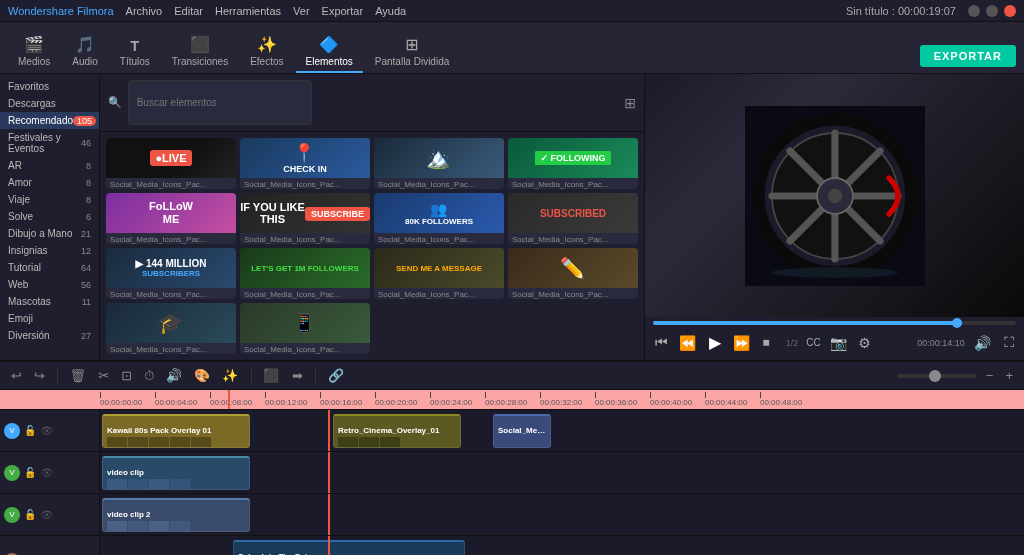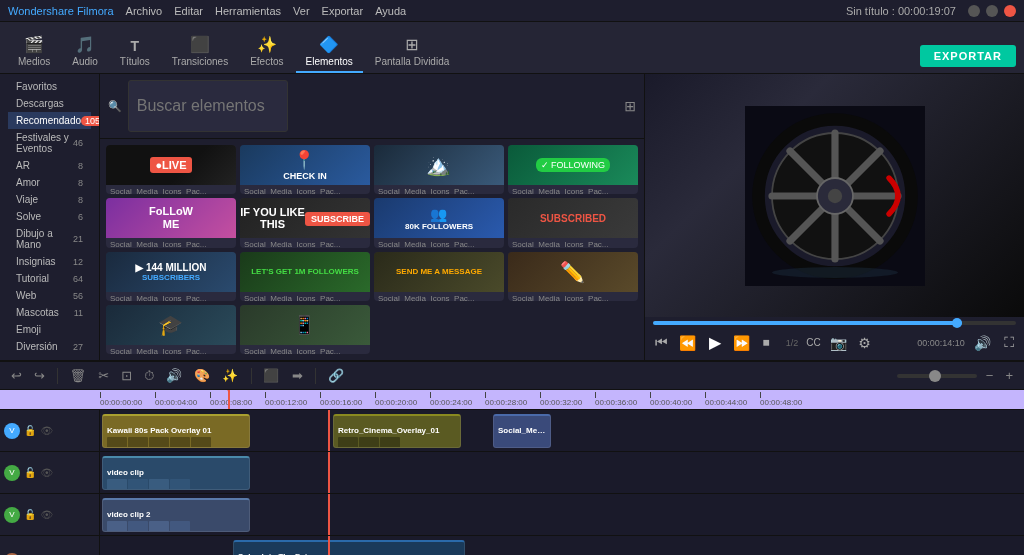--- a/index.html
+++ b/index.html
@@ -99,21 +99,21 @@
       display: flex;
       height: calc(555px - 22px - 52px - 195px);
     }
 
     
     #sidebar {
       width: 100px;
       background: #1e1e2e;
       border-right: 1px solid #111;
       overflow-y: auto;
-      padding: 4px 8px;
+      padding: 4px 0;
     }
     .sidebar-item {
       padding: 3px 8px;
       cursor: pointer;
       display: flex;
       justify-content: space-between;
       align-items: center;
       font-size: 10px;
       color: #bbb;
     }
@@ -143,22 +143,22 @@
       align-items: center;
       gap: 6px;
       border-bottom: 1px solid #111;
     }
     #elements-search input {
       background: #2a2a3e;
       border: 1px solid #333;
       color: #ccc;
       padding: 16px 8px;
       border-radius: 3px;
-      font-size: 16px;
-      width: 160px;
+      font-size: 10px;
+      width: 184px;
     }
     .grid-toggle {
       margin-left: auto;
       color: #888;
       cursor: pointer;
       font-size: 14px;
     }
     #elements-grid {
       display: grid;
       grid-template-columns: repeat(4, 1fr);
@@ -207,21 +207,21 @@
     .thumb-checkin { background: linear-gradient(135deg, #1a3a5e, #2a5a9e); }
     .thumb-checkin .ci-badge {
       display: flex; flex-direction: column; align-items: center;
     }
     .thumb-checkin .ci-icon { font-size: 18px; color: #e74; }
     .thumb-checkin .ci-text { color: #fff; font-size: 9px; font-weight: bold; }
     .thumb-follow { background: linear-gradient(135deg, #7b2fa0, #c44fa0); }
     .thumb-follow .f-text { color: #fff; font-size: 11px; font-weight: bold; text-align: center; line-height: 1.2; }
     .thumb-following { background: linear-gradient(135deg, #0a5a3a, #1a8a5a); }
     .thumb-following .fw-badge {
-      background: #2c4; color: #fff; border-radius: 6px; padding: 2px 5px; font-size: 9px; font-weight: normal;
+      background: #2c4; color: #fff; border-radius: 1px; padding: 2px 5px; font-size: 9px; font-weight: bold;
     }
     .thumb-subscribe { background: linear-gradient(135deg, #222, #333); }
     .thumb-subscribe .sub-text { color: #fff; font-size: 11px; text-align: center; }
     .thumb-subscribe .sub-btn { background: #e54; color: #fff; border-radius: 3px; padding: 2px 6px; font-size: 9px; font-weight: bold; margin-top: 2px; }
     .thumb-followers { background: linear-gradient(135deg, #1a3a6e, #2a5aae); }
     .thumb-followers .fol-icon { font-size: 14px; color: #4af; }
     .thumb-followers .fol-text { color: #fff; font-size: 8px; }
     .thumb-subscribers { background: linear-gradient(135deg, #2a2a2a, #3a3a3a); }
     .thumb-subscribers .subs-text { color: #e54; font-size: 10px; font-weight: bold; }
     .thumb-million { background: linear-gradient(135deg, #1a2a3e, #2a4a6e); }
@@ -362,21 +362,21 @@
       position: absolute;
       left: 40%;
       top: -4px;
       width: 12px; height: 12px;
       background: #888;
       border-radius: 50%;
     }
 
     #timeline-ruler {
       height: 20px;
-      background: #c4b5fd;
+      background: #fca5a5;
       display: flex;
       align-items: flex-end;
       padding: 0 0 2px 100px;
       overflow: hidden;
       border-bottom: 1px solid #111;
       position: relative;
     }
     .ruler-marks {
       display: flex;
       flex: 1;

